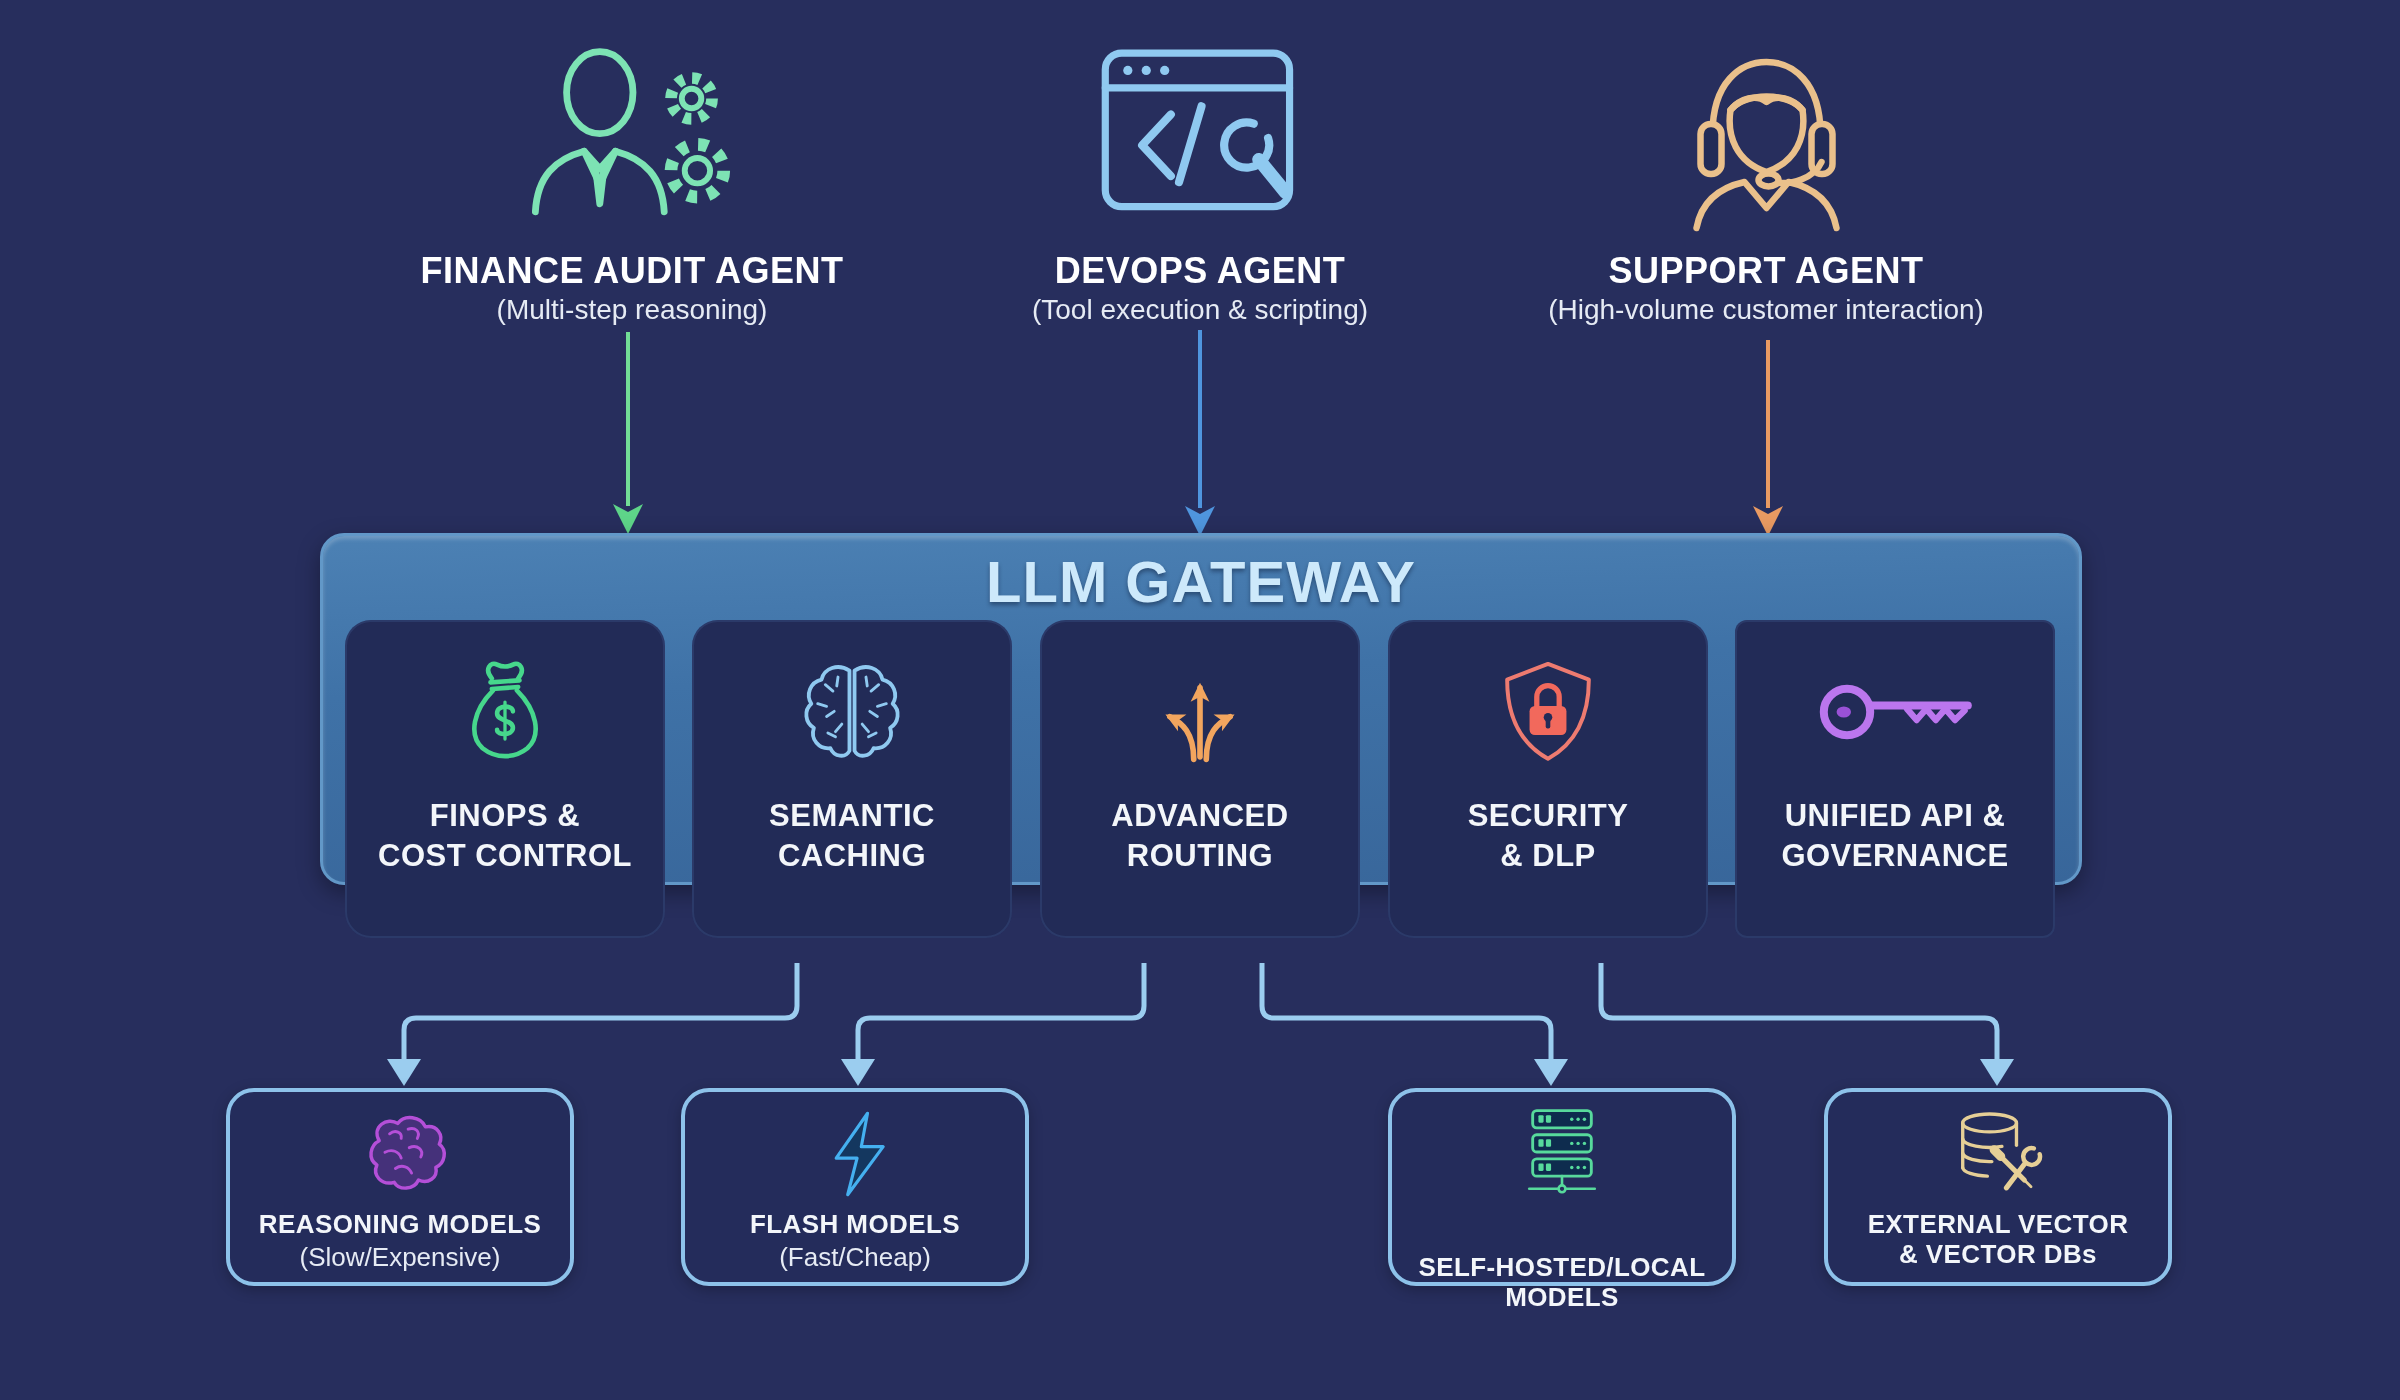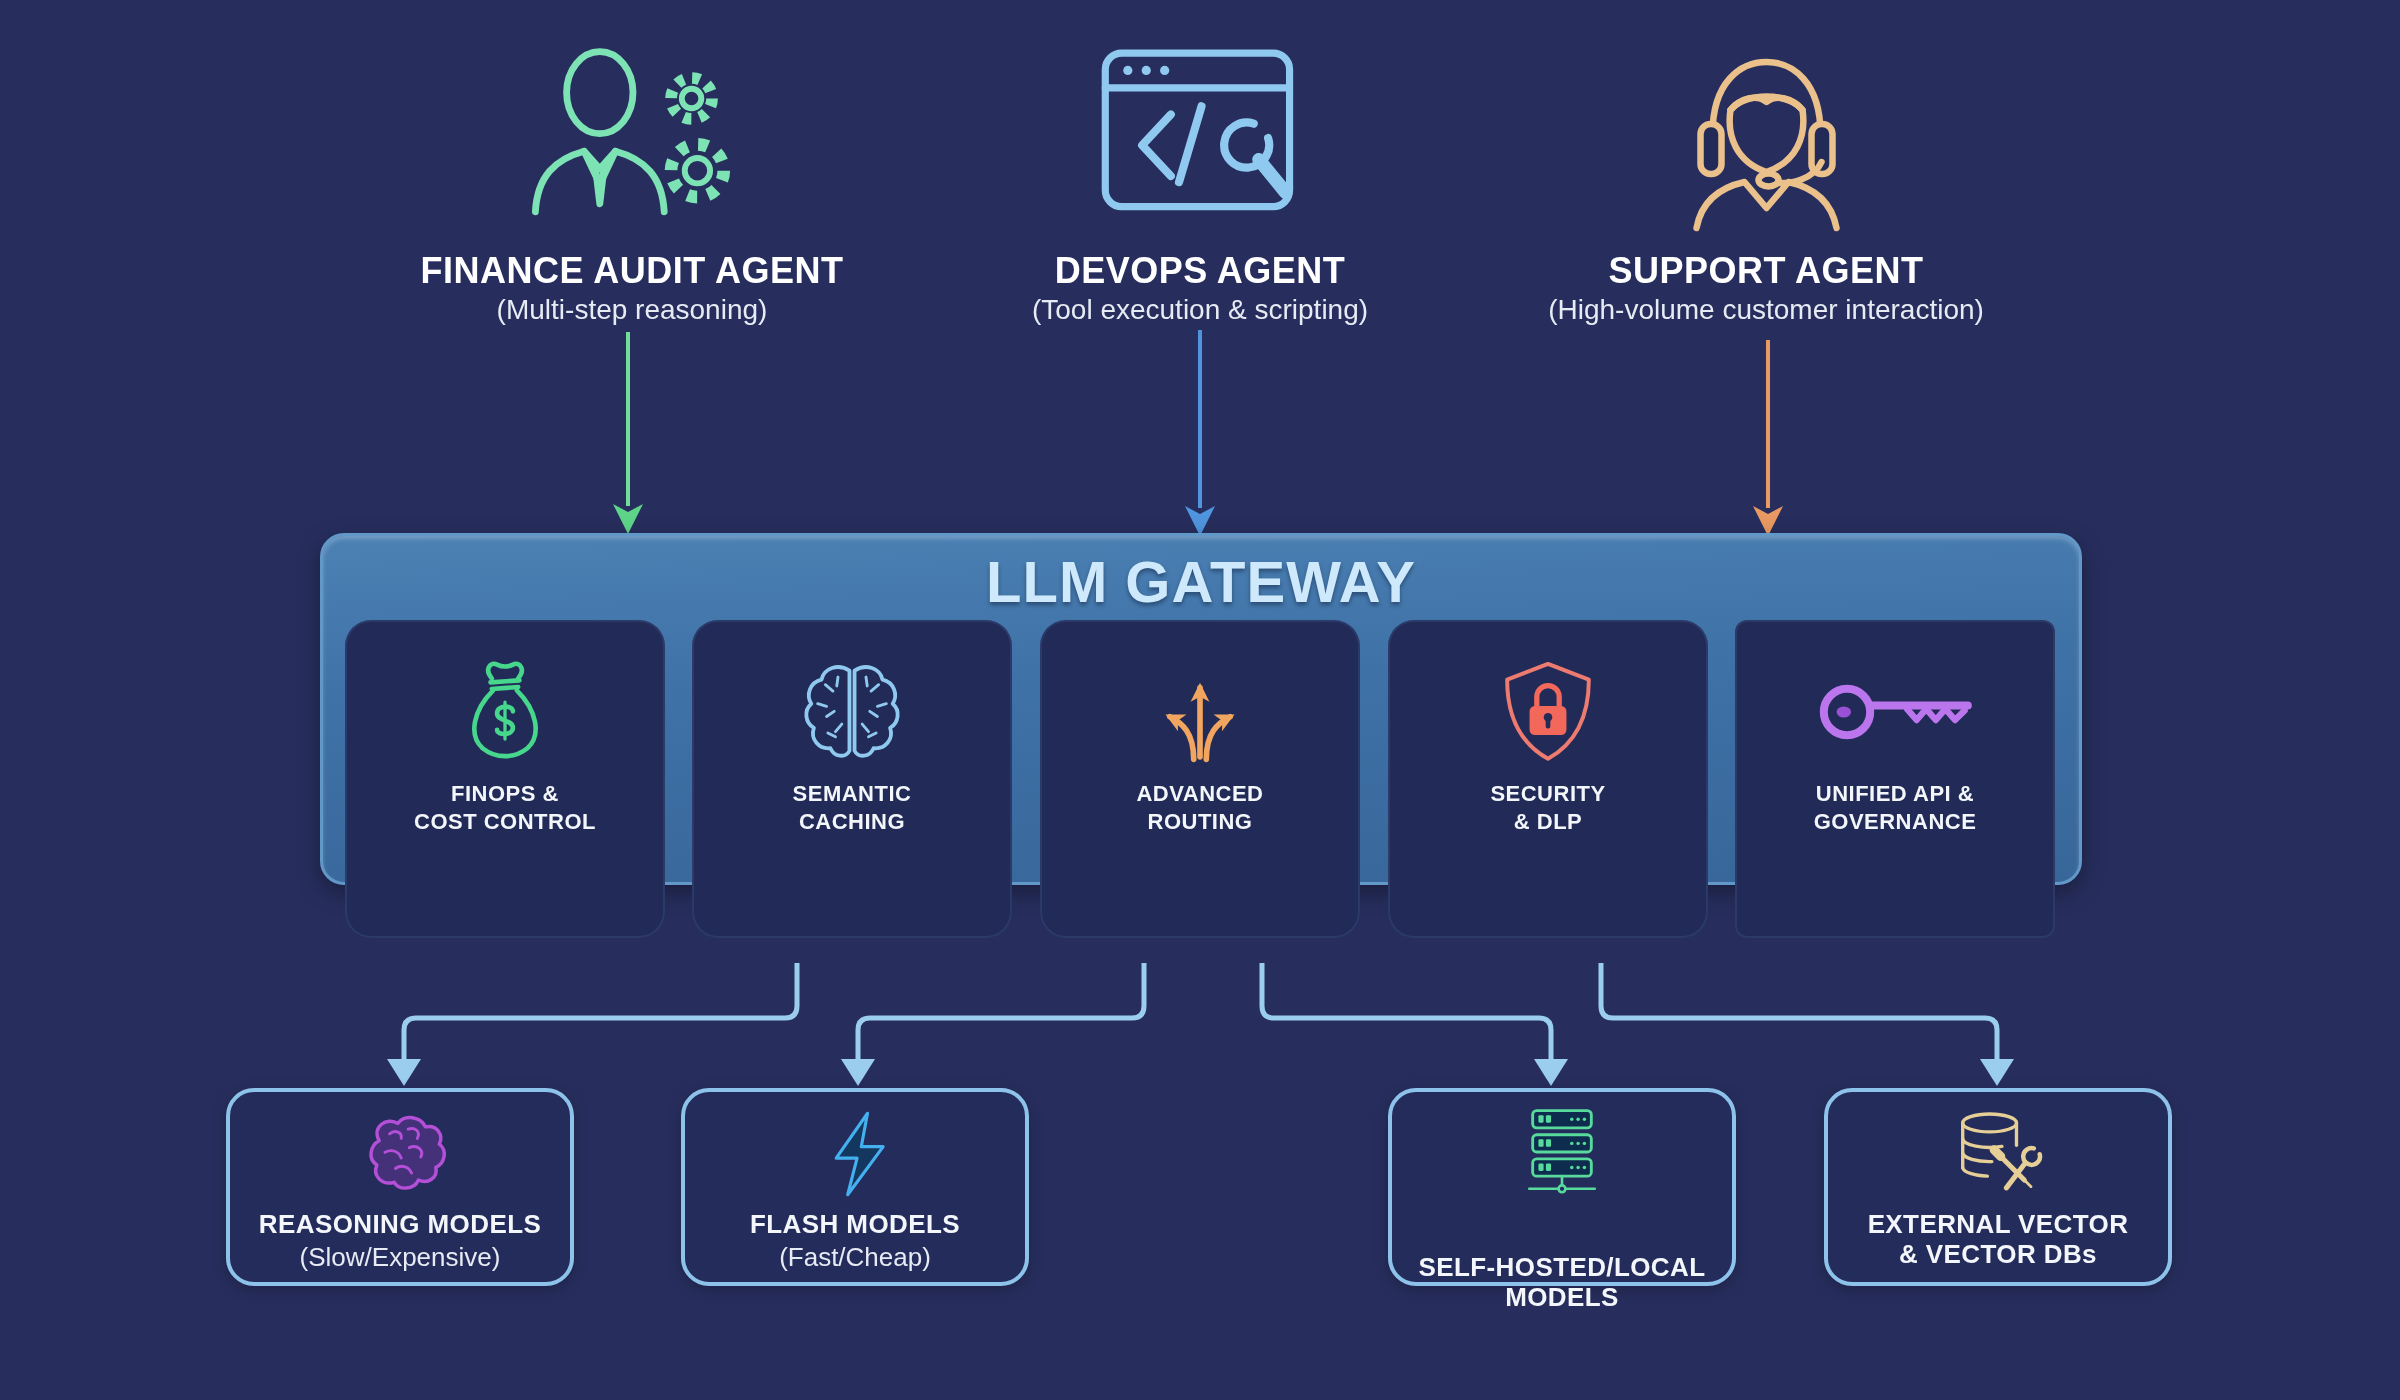--- a/index.html
+++ b/index.html
@@ -26,21 +26,21 @@
     width:100%;text-align:center;margin-top:12px;
     font-size:58px;font-weight:700;letter-spacing:1px;color:#cde9fb;
     text-shadow:0 3px 4px rgba(10,25,50,.45);
   }
   .card{
     width:320px;height:318px;top:620px;border-radius:26px;
     background:#222b57;box-shadow:inset 0 0 0 2px rgba(90,130,190,.18);
     display:flex;flex-direction:column;align-items:center;box-sizing:border-box;padding-top:30px;
   }
   .card .c-icon{height:124px;display:flex;align-items:center;justify-content:center;}
-  .card .c-label{margin-top:6px;text-align:center;font-size:22px;font-weight:700;line-height:1.28;color:#f3f6fa;letter-spacing:.5px;}
+  .card .c-label{margin-top:22px;text-align:center;font-size:31px;font-weight:700;line-height:1.28;color:#f3f6fa;letter-spacing:.5px;}
   
   .tbox{
     width:348px;height:198px;top:1088px;border-radius:28px;
     background:#242c5b;border:4px solid #8dc2ea;box-sizing:border-box;
     display:flex;flex-direction:column;align-items:center;padding-top:14px;
     box-shadow:0 4px 14px rgba(0,0,0,.25);
   }
   .tbox .t-icon{height:96px;display:flex;align-items:center;justify-content:center;}
   .tbox .t-title{margin-top:8px;text-align:center;font-size:26px;font-weight:700;line-height:1.15;color:#f3f6fa;letter-spacing:.4px;}
   .tbox .t-sub{text-align:center;font-size:26px;font-weight:400;color:#e6ebf4;margin-top:2px;}

